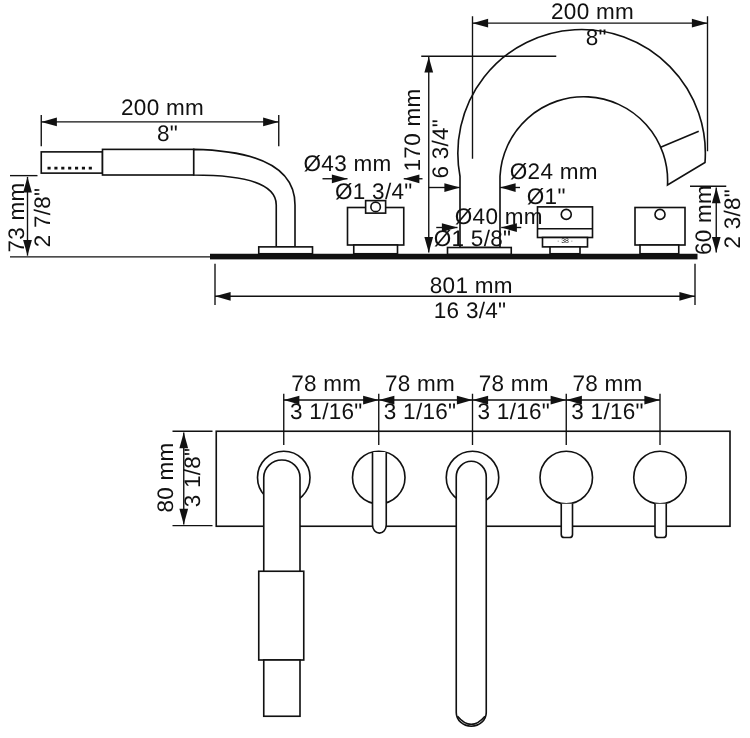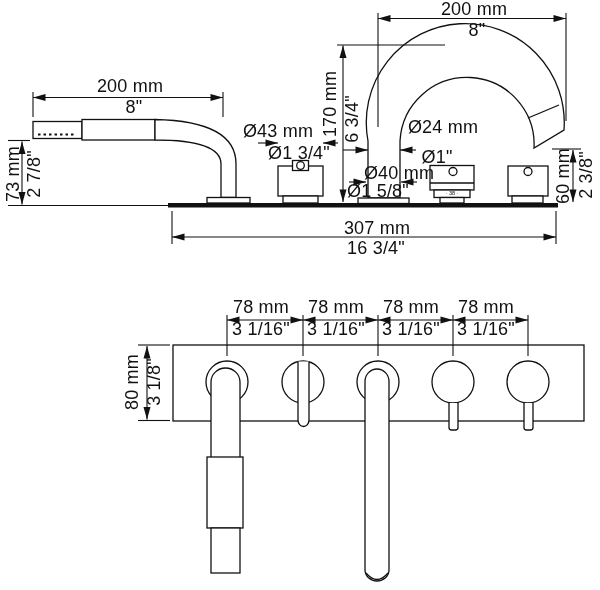--- a/index.html
+++ b/index.html
@@ -154,30 +154,30 @@
 
   <div class="lbl" style="left:474px;top:9px">200 mm</div>
   <div class="lbl" style="left:477px;top:30px">8"</div>
 
   <div class="lbl rot" style="left:330px;top:104px">170 mm</div>
   <div class="lbl rot" style="left:352px;top:119px">6 3/4"</div>
 
   <div class="lbl" style="left:278px;top:131px">Ø43 mm</div>
   <div class="lbl" style="left:299px;top:153px">Ø1 3/4"</div>
 
-  <div class="lbl" style="left:443px;top:127px">Ø24 mm</div>
+  <div class="lbl" style="left:443px;top:137px">Ø24 mm</div>
   <div class="lbl" style="left:437px;top:157px">Ø1"</div>
 
   <div class="lbl" style="left:399px;top:173px">Ø40 mm</div>
   <div class="lbl" style="left:378px;top:191px">Ø1 5/8"</div>
 
   <div class="lbl rot" style="left:563px;top:176px">60 mm</div>
   <div class="lbl rot" style="left:586px;top:175px">2 3/8"</div>
 
-  <div class="lbl" style="left:377px;top:228px">307 mm</div>
+  <div class="lbl" style="left:377px;top:228px">801 mm</div>
   <div class="lbl" style="left:376px;top:248px">16 3/4"</div>
 
   <div class="lbl tiny" style="left:452px;top:193.5px">· 38 ·</div>
 
   <div class="lbl" style="left:261px;top:307px">78 mm</div>
   <div class="lbl" style="left:261px;top:329px">3 1/16"</div>
   <div class="lbl" style="left:336px;top:307px">78 mm</div>
   <div class="lbl" style="left:336px;top:329px">3 1/16"</div>
   <div class="lbl" style="left:411px;top:307px">78 mm</div>
   <div class="lbl" style="left:411px;top:329px">3 1/16"</div>

